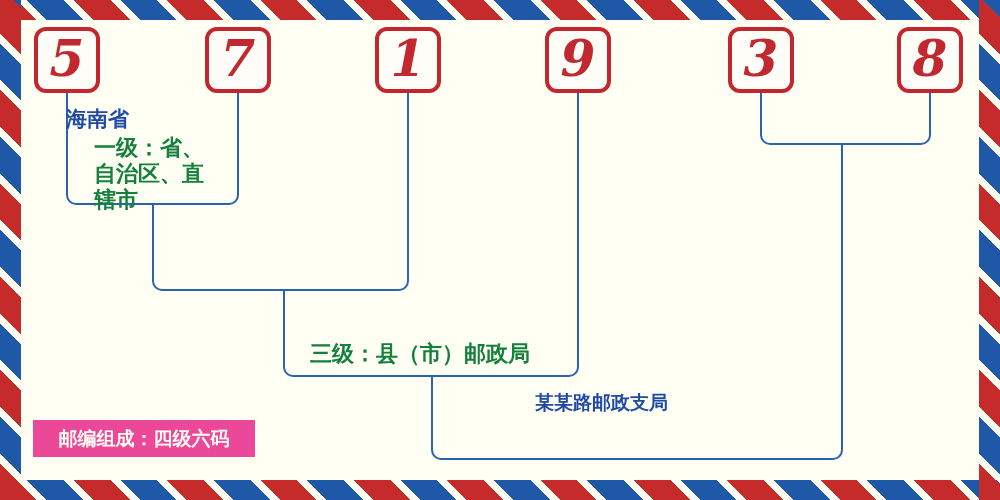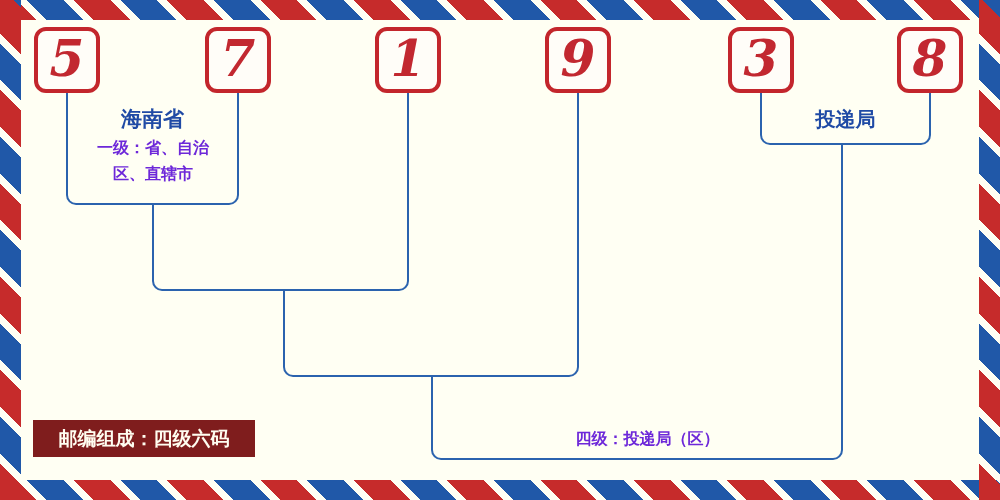--- a/index.html
+++ b/index.html
@@ -43,26 +43,26 @@
   }
 
   
   .ln{position:absolute;box-sizing:border-box;border:0 solid #2b63ae;}
   .bracket-down{border-left-width:2px;border-right-width:2px;border-bottom-width:2px;
     border-bottom-left-radius:10px;border-bottom-right-radius:10px;}
   .elbow-bl{border-left-width:2px;border-bottom-width:2px;border-bottom-left-radius:10px;}
   .elbow-br{border-right-width:2px;border-bottom-width:2px;border-bottom-right-radius:10px;}
 
   
-  .lbl{position:absolute;text-align:center;}
+  .lbl{position:absolute;}
   .place{color:#1f4aa5;font-weight:bold;font-size:21px;}
-  .desc{color:#6d28d9;font-size:16px;line-height:26px;font-weight:bold;}
+  .desc{color:#15803d;font-size:22px;line-height:26px;font-weight:bold;}
   .badge{
     position:absolute;left:33px;top:420px;width:222px;height:37px;
-    background:#7f1d1d;color:#fffdf0;
+    background:#ec4899;color:#fffdf0;
     font-size:19px;font-weight:bold;line-height:37px;text-align:center;
   }
 </style>
 </head>
 <body>
 
 <div class="page">
 
   <div class="stripe top"></div>
   <div class="stripe bottom"></div>
@@ -98,20 +98,20 @@
     <span class="digit">3</span>
   </div>
   <div class="digit-box" style="left:897px;">
     <span class="digit">8</span>
   </div>
 
   <div class="lbl place" style="left:66px;width:173px;top:105px;">海南省</div>
   <div class="lbl desc" style="left:94px;width:118px;top:135px;">一级：省、自治区、直辖市</div>
 
 
+  <div class="lbl desc" style="left:310px;width:240px;top:341px;">三级：县（市）邮政局</div>
 
-  <div class="lbl desc" style="left:535px;width:225px;top:426px;">四级：投递局（区）</div>
+  <div class="lbl place" style="left:535px;width:205px;top:390px;font-size:19px;">某某路邮政支局</div>
 
-  <div class="lbl place" style="left:770px;width:151px;top:106px;font-size:20px;">投递局</div>
 
   <div class="badge">邮编组成：四级六码</div>
 
 </div>
 
 </body></html>

